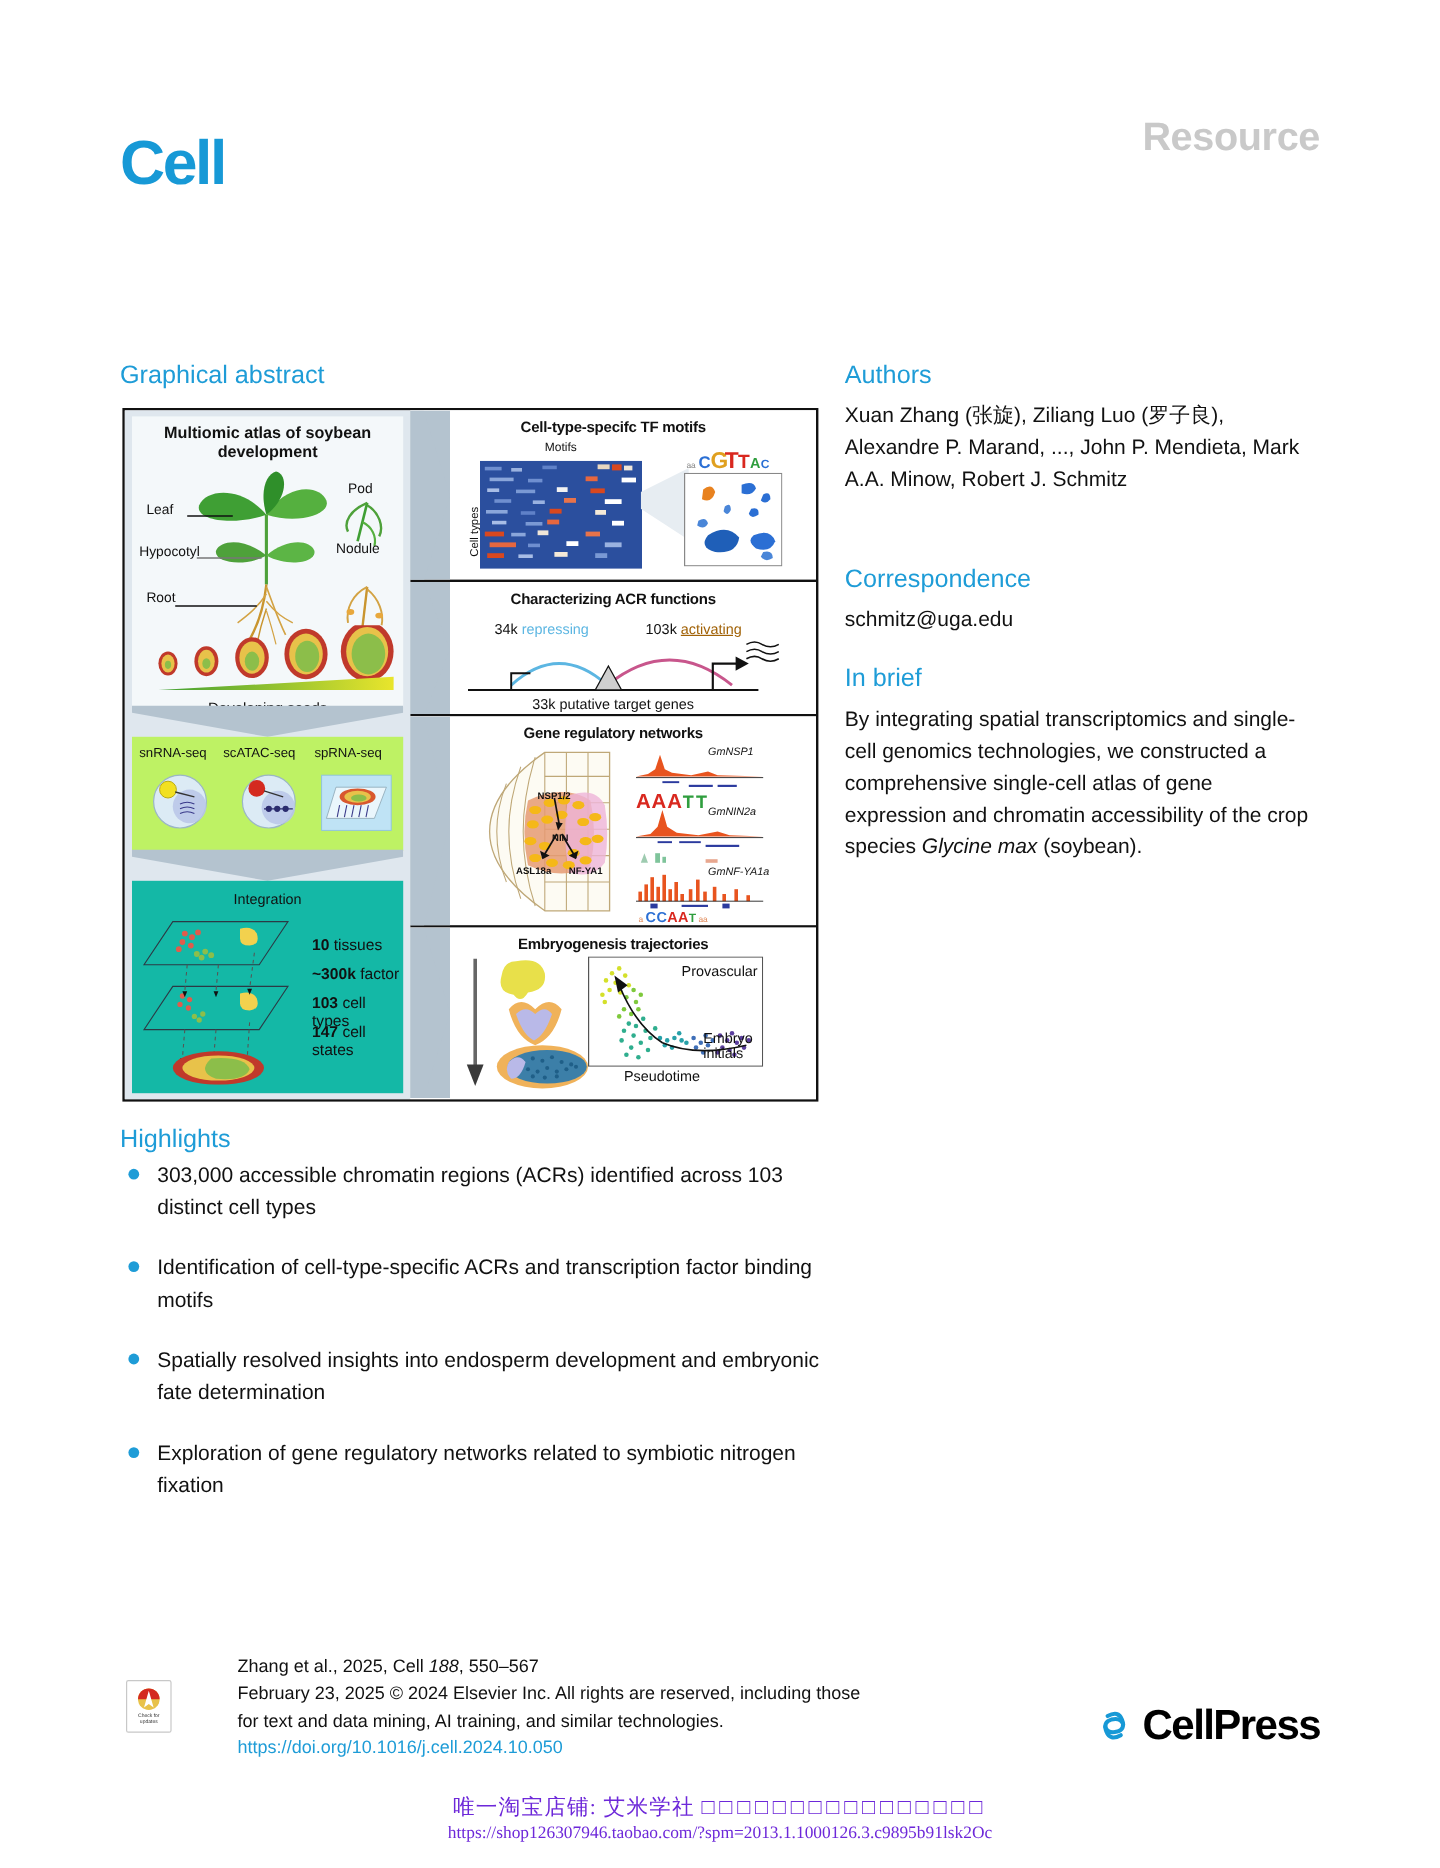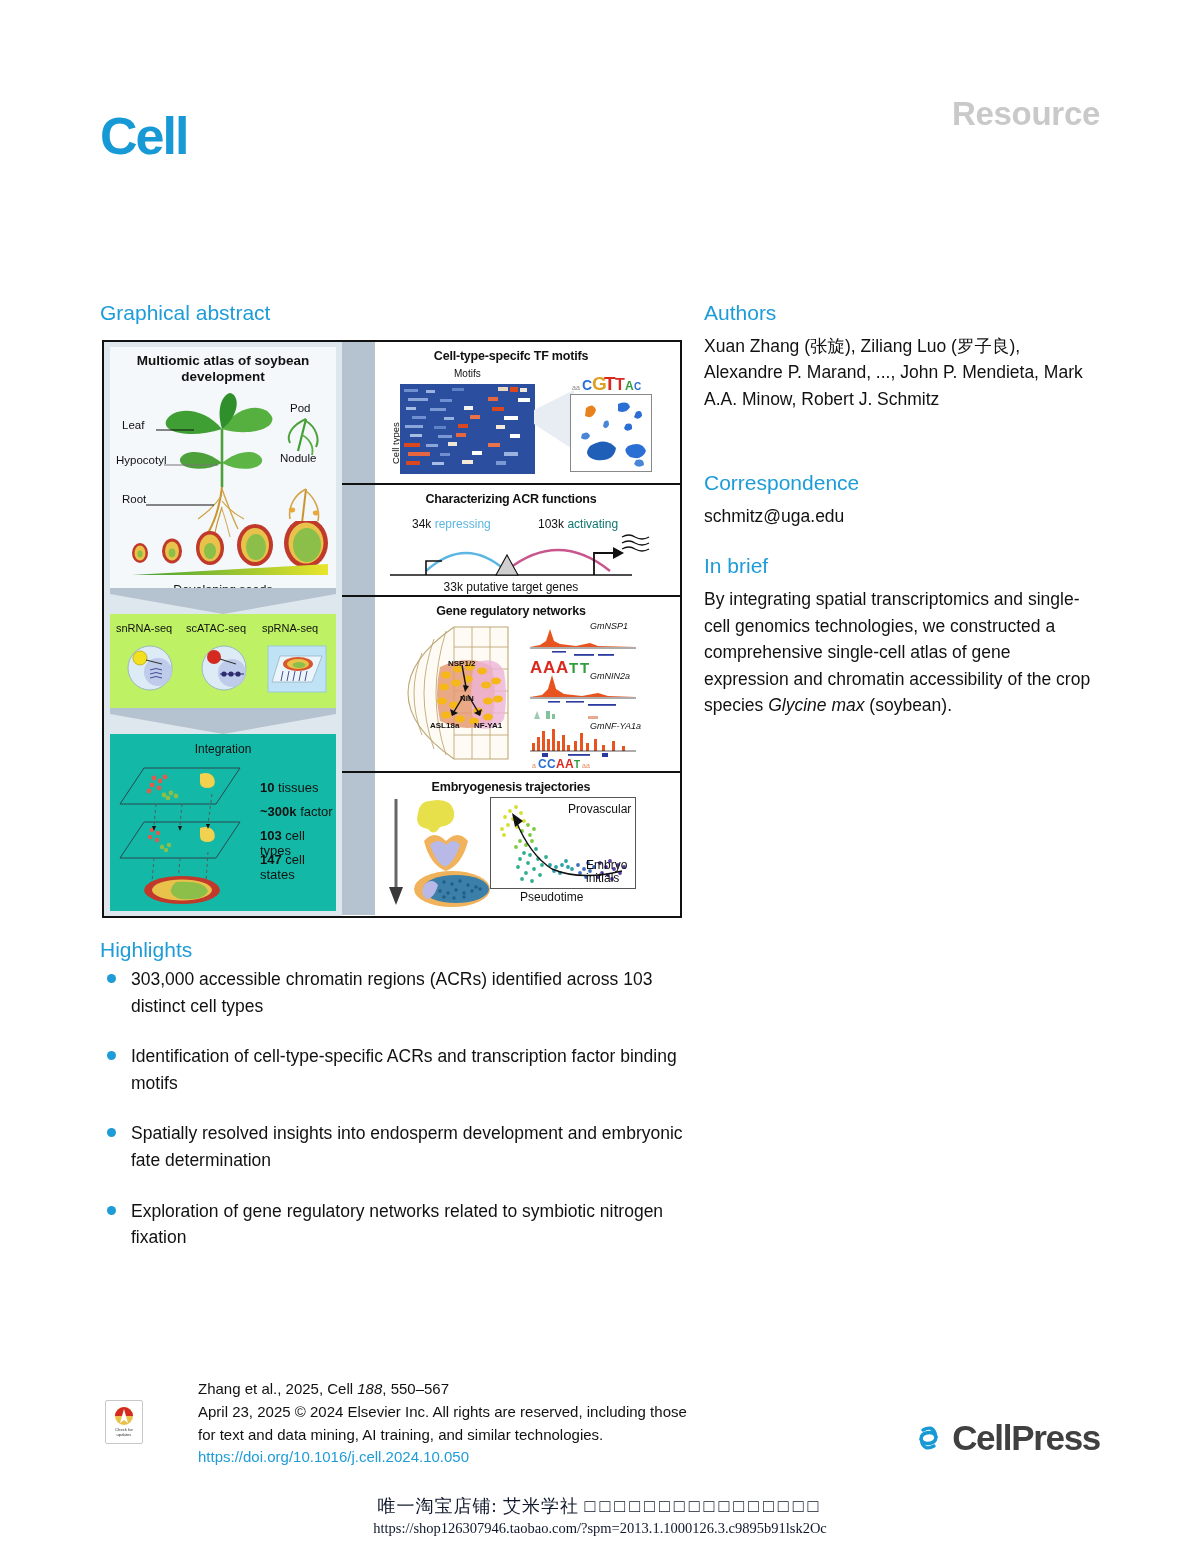--- a/index.html
+++ b/index.html
@@ -107,21 +107,21 @@
     position:absolute;left:0;right:0;text-align:center;font-size:12px;color:#111;
   }
   .devseeds{
     position:absolute;left:0;right:0;text-align:center;font-size:12.5px;color:#111;
   }
 
   
   .acr-kv{position:absolute;font-size:12px;}
   .acr-num{color:#111;}
   .acr-rep{color:#5cb6e2;}
-  .acr-act{color:#0f766e;}
+  .acr-act{color:#a16207;text-decoration:underline;}
   .acr-bottom{
     position:absolute;left:0;right:0;text-align:center;font-size:12px;color:#111;
   }
 
   
   .m-lbl{position:absolute;font-size:10px;color:#111;}
   .m-vert{
     position:absolute;font-size:9.5px;color:#111;
     transform:rotate(-90deg);transform-origin:left top;white-space:nowrap;
   }
@@ -144,27 +144,27 @@
     position:absolute;left:198px;top:1378px;width:680px;
     font-size:15px;color:#111;line-height:1.52;
   }
   #footer-cite .doi{color:#1e9cd7;}
   .it{font-style:italic;}
   #cellpress-logo{
     position:absolute;right:100px;top:1418px;
     display:flex;align-items:center;gap:6px;
   }
   #cellpress-logo .cp-text{
-    font-size:35px;font-weight:bold;color:#404040;letter-spacing:-1.3px;
+    font-size:35px;font-weight:bold;color:#000000;letter-spacing:-1.3px;
   }
 
   
   #watermark{
     position:absolute;left:0;right:0;top:1494px;text-align:center;
-    color:#0f172a;font-family:"Liberation Serif", serif;
+    color:#6d28d9;font-family:"Liberation Serif", serif;
   }
   #watermark .w1{font-size:18px;letter-spacing:1px;}
   #watermark .wbox{letter-spacing:4px;}
   #watermark .w2{font-size:14.5px;margin-top:2px;}
 </style>
 </head>
 <body>
 
 <div class="page">
 
@@ -743,21 +743,21 @@
       <path d="M10 3 L14 17 L10 14 L6 17 Z" fill="#fff"></path>
     </svg>
     <div class="cmtxt">
       <div>Check for</div>
       <div>updates</div>
     </div>
   </div>
 
   <div id="footer-cite">
     <div><span>Zhang et al., 2025, Cell </span><span class="it">188</span><span>, 550–567</span></div>
-    <div>April 23, 2025 © 2024 Elsevier Inc. All rights are reserved, including those</div>
+    <div>February 23, 2025 © 2024 Elsevier Inc. All rights are reserved, including those</div>
     <div>for text and data mining, AI training, and similar technologies.</div>
     <div class="doi">https://doi.org/10.1016/j.cell.2024.10.050</div>
   </div>
 
   <div id="cellpress-logo">
     <svg width="34" height="34" viewBox="0 0 34 34">
       <path d="M11 9 q9 -5 12 3 q3 8 -4 10 q-8 2 -10 -4" stroke="#1799d6" stroke-width="3.4" fill="none" stroke-linecap="round"></path>
       <path d="M22 25 q-9 5 -12 -3 q-3 -8 4 -10 q8 -2 10 4" stroke="#1799d6" stroke-width="3.4" fill="none" stroke-linecap="round"></path>
     </svg>
     <span class="cp-text">CellPress</span>

